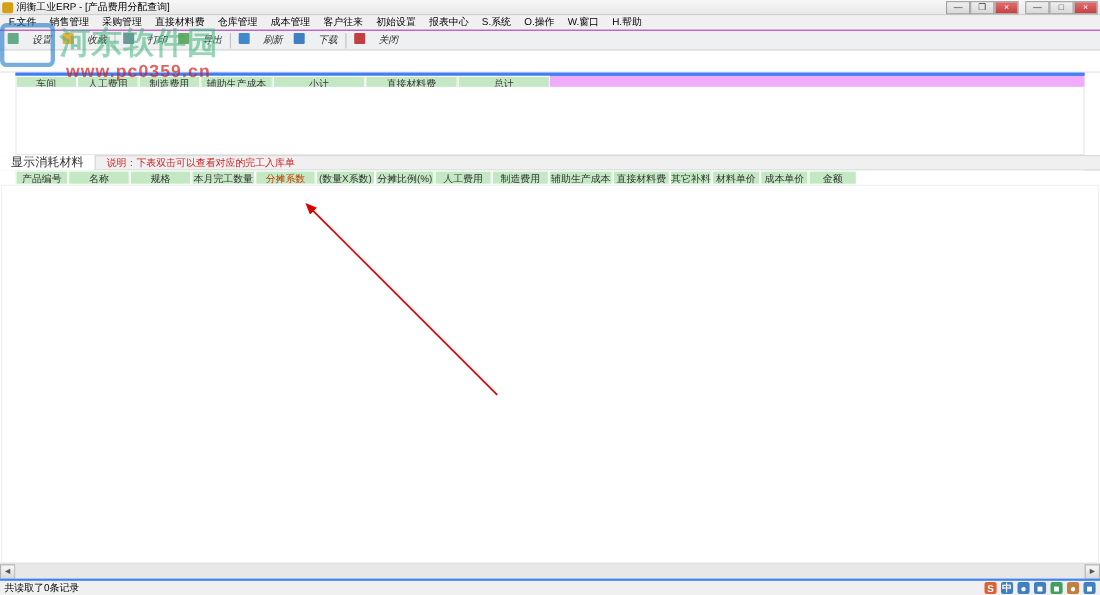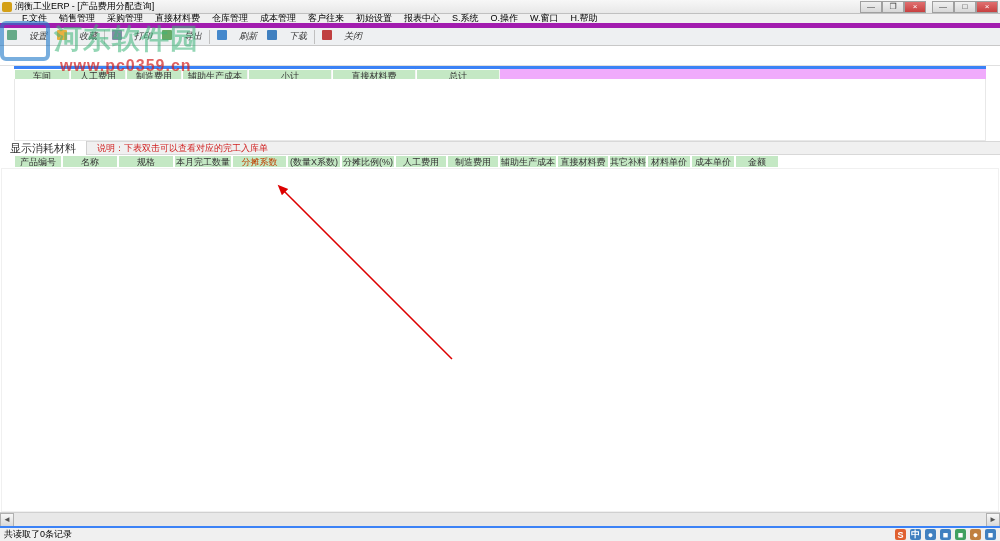--- a/index.html
+++ b/index.html
@@ -5,21 +5,21 @@
 * { margin: 0; padding: 0; box-sizing: border-box; }
 body { font-family: "SimSun", Arial, sans-serif; font-size: 9px; background: #fff; width: 1000px; height: 541px; overflow: hidden; position: relative; }
 
 .titlebar { height: 14px; background: linear-gradient(#f7f7f7,#e8e8e8); border-bottom: 1px solid #c0c0c0; display: flex; align-items: center; padding: 0 2px; }
 .titlebar .icon-sm { width: 10px; height: 10px; background: #d4a017; border-radius: 2px; margin-right: 3px; }
 .titlebar .title { color: #000; font-size: 9px; flex: 1; }
 .winbtns { display: flex; gap: 0; }
 .winbtn { width: 22px; height: 12px; border: 1px solid #a0a0a0; background: linear-gradient(#f0f0f0,#d8d8d8); display: flex; align-items: center; justify-content: center; font-size: 8px; color: #333; cursor: pointer; }
 .winbtn.close { background: linear-gradient(#e07070,#c84040); color: #fff; }
 
-.menubar { height: 14px; background: #f0f0f0; display: flex; align-items: center; padding-left: 16px; border-bottom: 5px solid #a21caf; }
+.menubar { height: 14px; background: #f0f0f0; display: flex; align-items: center; padding-left: 2px; border-bottom: 1px solid #a21caf; }
 .menubar .mitem { padding: 0 6px; font-size: 9px; color: #000; cursor: pointer; }
 
 .toolbar { height: 18px; background: #eef0f2; border-bottom: 1px solid #c8c8c8; display: flex; align-items: center; padding-left: 2px; }
 .toolbar .tbtn { display: flex; align-items: flex-start; padding: 0 4px; font-size: 9px; color: #333; height: 16px; border: 1px solid transparent; cursor: pointer; gap: 12px; font-style: italic; }
 .tico { width: 10px; height: 10px; display: inline-block; border-radius: 1px; }
 .tico.gear { background: #6a8; }
 .tico.fav { background: #e8b040; }
 .tico.prt { background: #88a; }
 .tico.exp { background: #6a6; }
 .tico.ref { background: #48c; }

